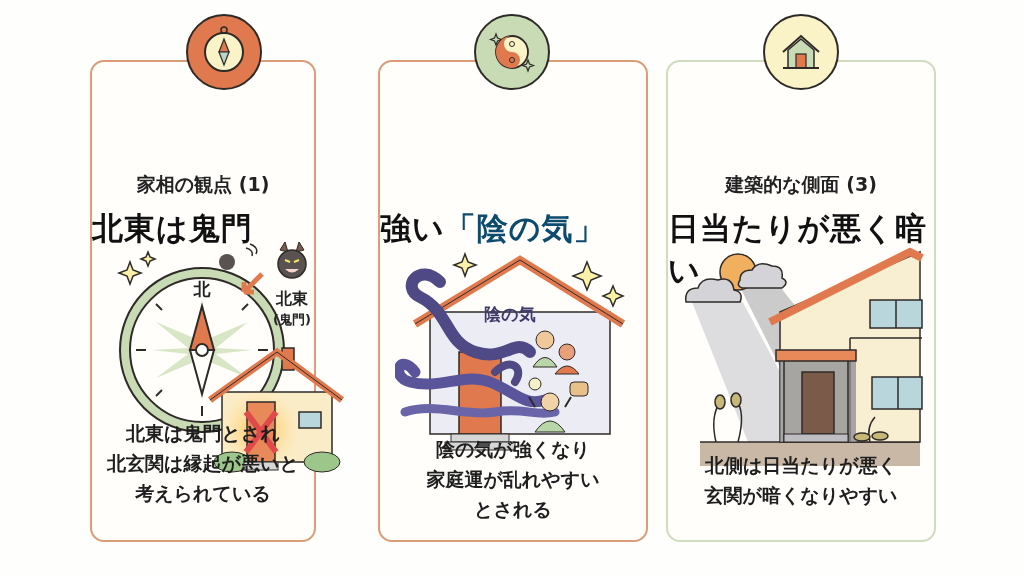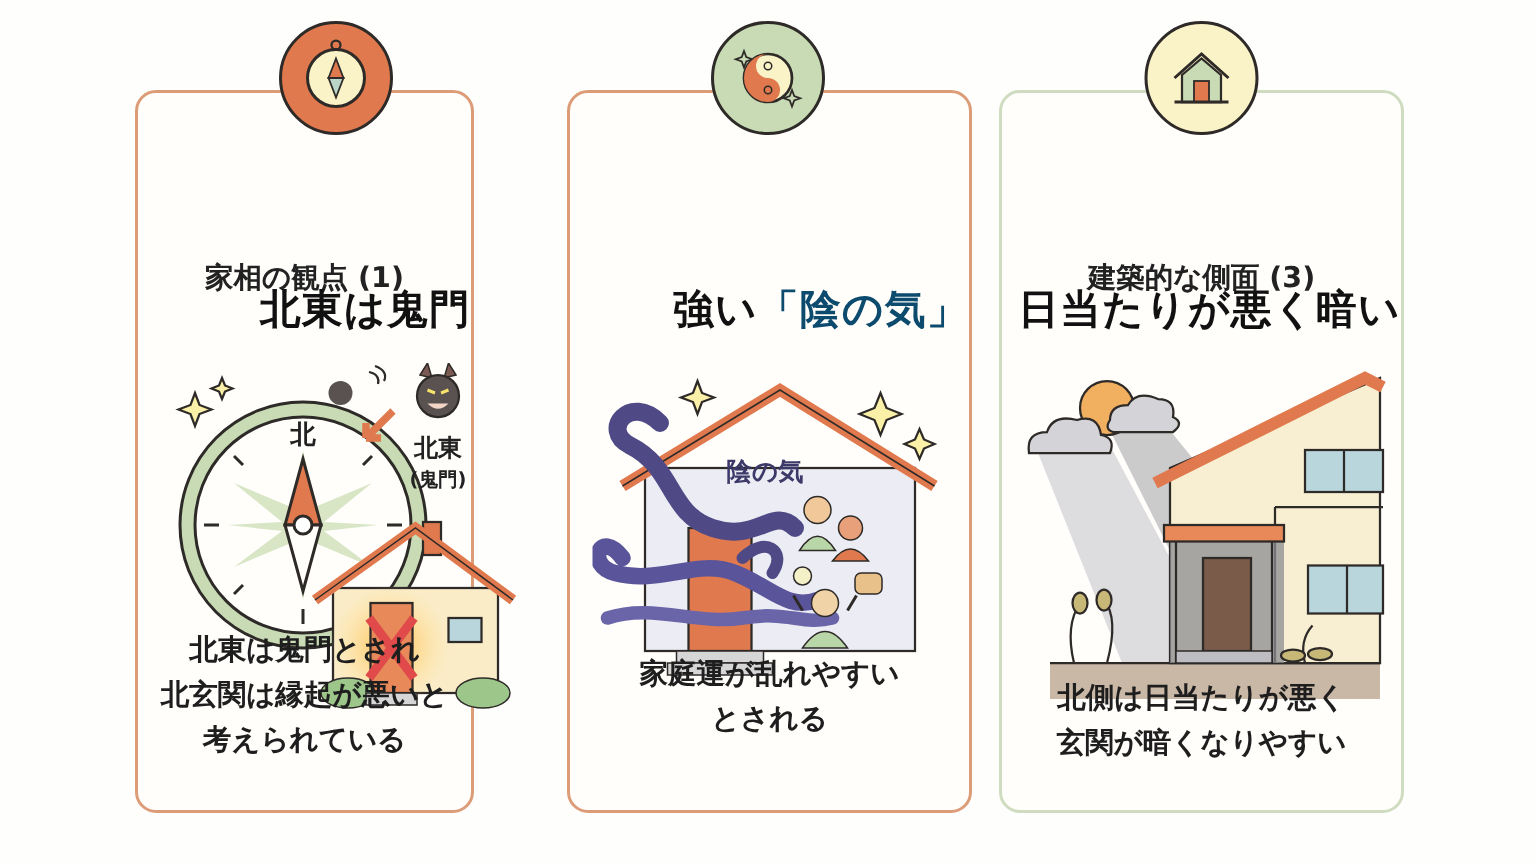--- a/index.html
+++ b/index.html
@@ -19,22 +19,22 @@
     position:absolute; top:14px; width:76px; height:76px;
     border-radius:50%; border:2px solid #2e2a28; box-sizing:border-box;
     display:flex; align-items:center; justify-content:center;
   }
   .badge svg { width:56px; height:56px; }
   .sub {
     position:absolute; top:110px; left:0; right:0; text-align:center;
     font-size:19px; font-weight:bold; color:#222;
   }
   .title {
-    position:absolute; top:126px; left:0; right:0; text-align:right;
-    font-size:27px; font-weight:bold; color:#111; letter-spacing:1px;
+    position:absolute; top:146px; left:0; right:0; text-align:left;
+    font-size:31px; font-weight:bold; color:#111; letter-spacing:1px;
   }
   .title .accent { color:#0c4a6e; }
   .illus { position:absolute; top:180px; }
   .desc {
     position:absolute; left:0; right:0; text-align:center;
     font-size:19px; font-weight:bold; color:#1e1e1e; line-height:30px;
   }
 </style>
 </head>
 <body>
@@ -146,20 +146,21 @@
       <path d="M160 132 Q172 116 184 132 Z" fill="#e07a4e" stroke="#2e2a28" stroke-width="1"></path>
       <circle cx="155" cy="160" r="9" fill="#f0d4a8" stroke="#2e2a28" stroke-width="1"></circle>
       <path d="M140 190 Q155 168 170 190 Z" fill="#b9d6a8" stroke="#2e2a28" stroke-width="1"></path>
       <path d="M140 165 L134 155 M170 165 L176 155" stroke="#2e2a28" stroke-width="2"></path>
       <circle cx="140" cy="142" r="6" fill="#f4f0c8" stroke="#2e2a28" stroke-width="1"></circle>
       <rect x="175" y="140" width="18" height="14" rx="4" fill="#e8c08a" stroke="#2e2a28" stroke-width="1"></rect>
     </svg>
   </div>
 
   <div class="desc" style="top:372px;">
+    <div>陰の気が強くなり</div>
     <div>家庭運が乱れやすい</div>
     <div>とされる</div>
   </div>
 </div>
 <div class="badge" style="left:474px; background:#c8dbb4;">
   <svg viewBox="0 0 56 56">
     <path d="M12 10 L13.5 14 L17.5 15.5 L13.5 17 L12 21 L10.5 17 L6.5 15.5 L10.5 14 Z" fill="none" stroke="#2e2a28" stroke-width="1.2"></path>
     <path d="M44 36 L45.5 40 L49.5 41.5 L45.5 43 L44 47 L42.5 43 L38.5 41.5 L42.5 40 Z" fill="none" stroke="#2e2a28" stroke-width="1.2"></path>
     <circle cx="28" cy="28" r="16" fill="#fbf3c8" stroke="#2e2a28" stroke-width="1.8"></circle>
     <path d="M28 12 A16 16 0 0 0 28 44 A8 8 0 0 0 28 28 A8 8 0 0 1 28 12 Z" fill="#e07a4e"></path>

